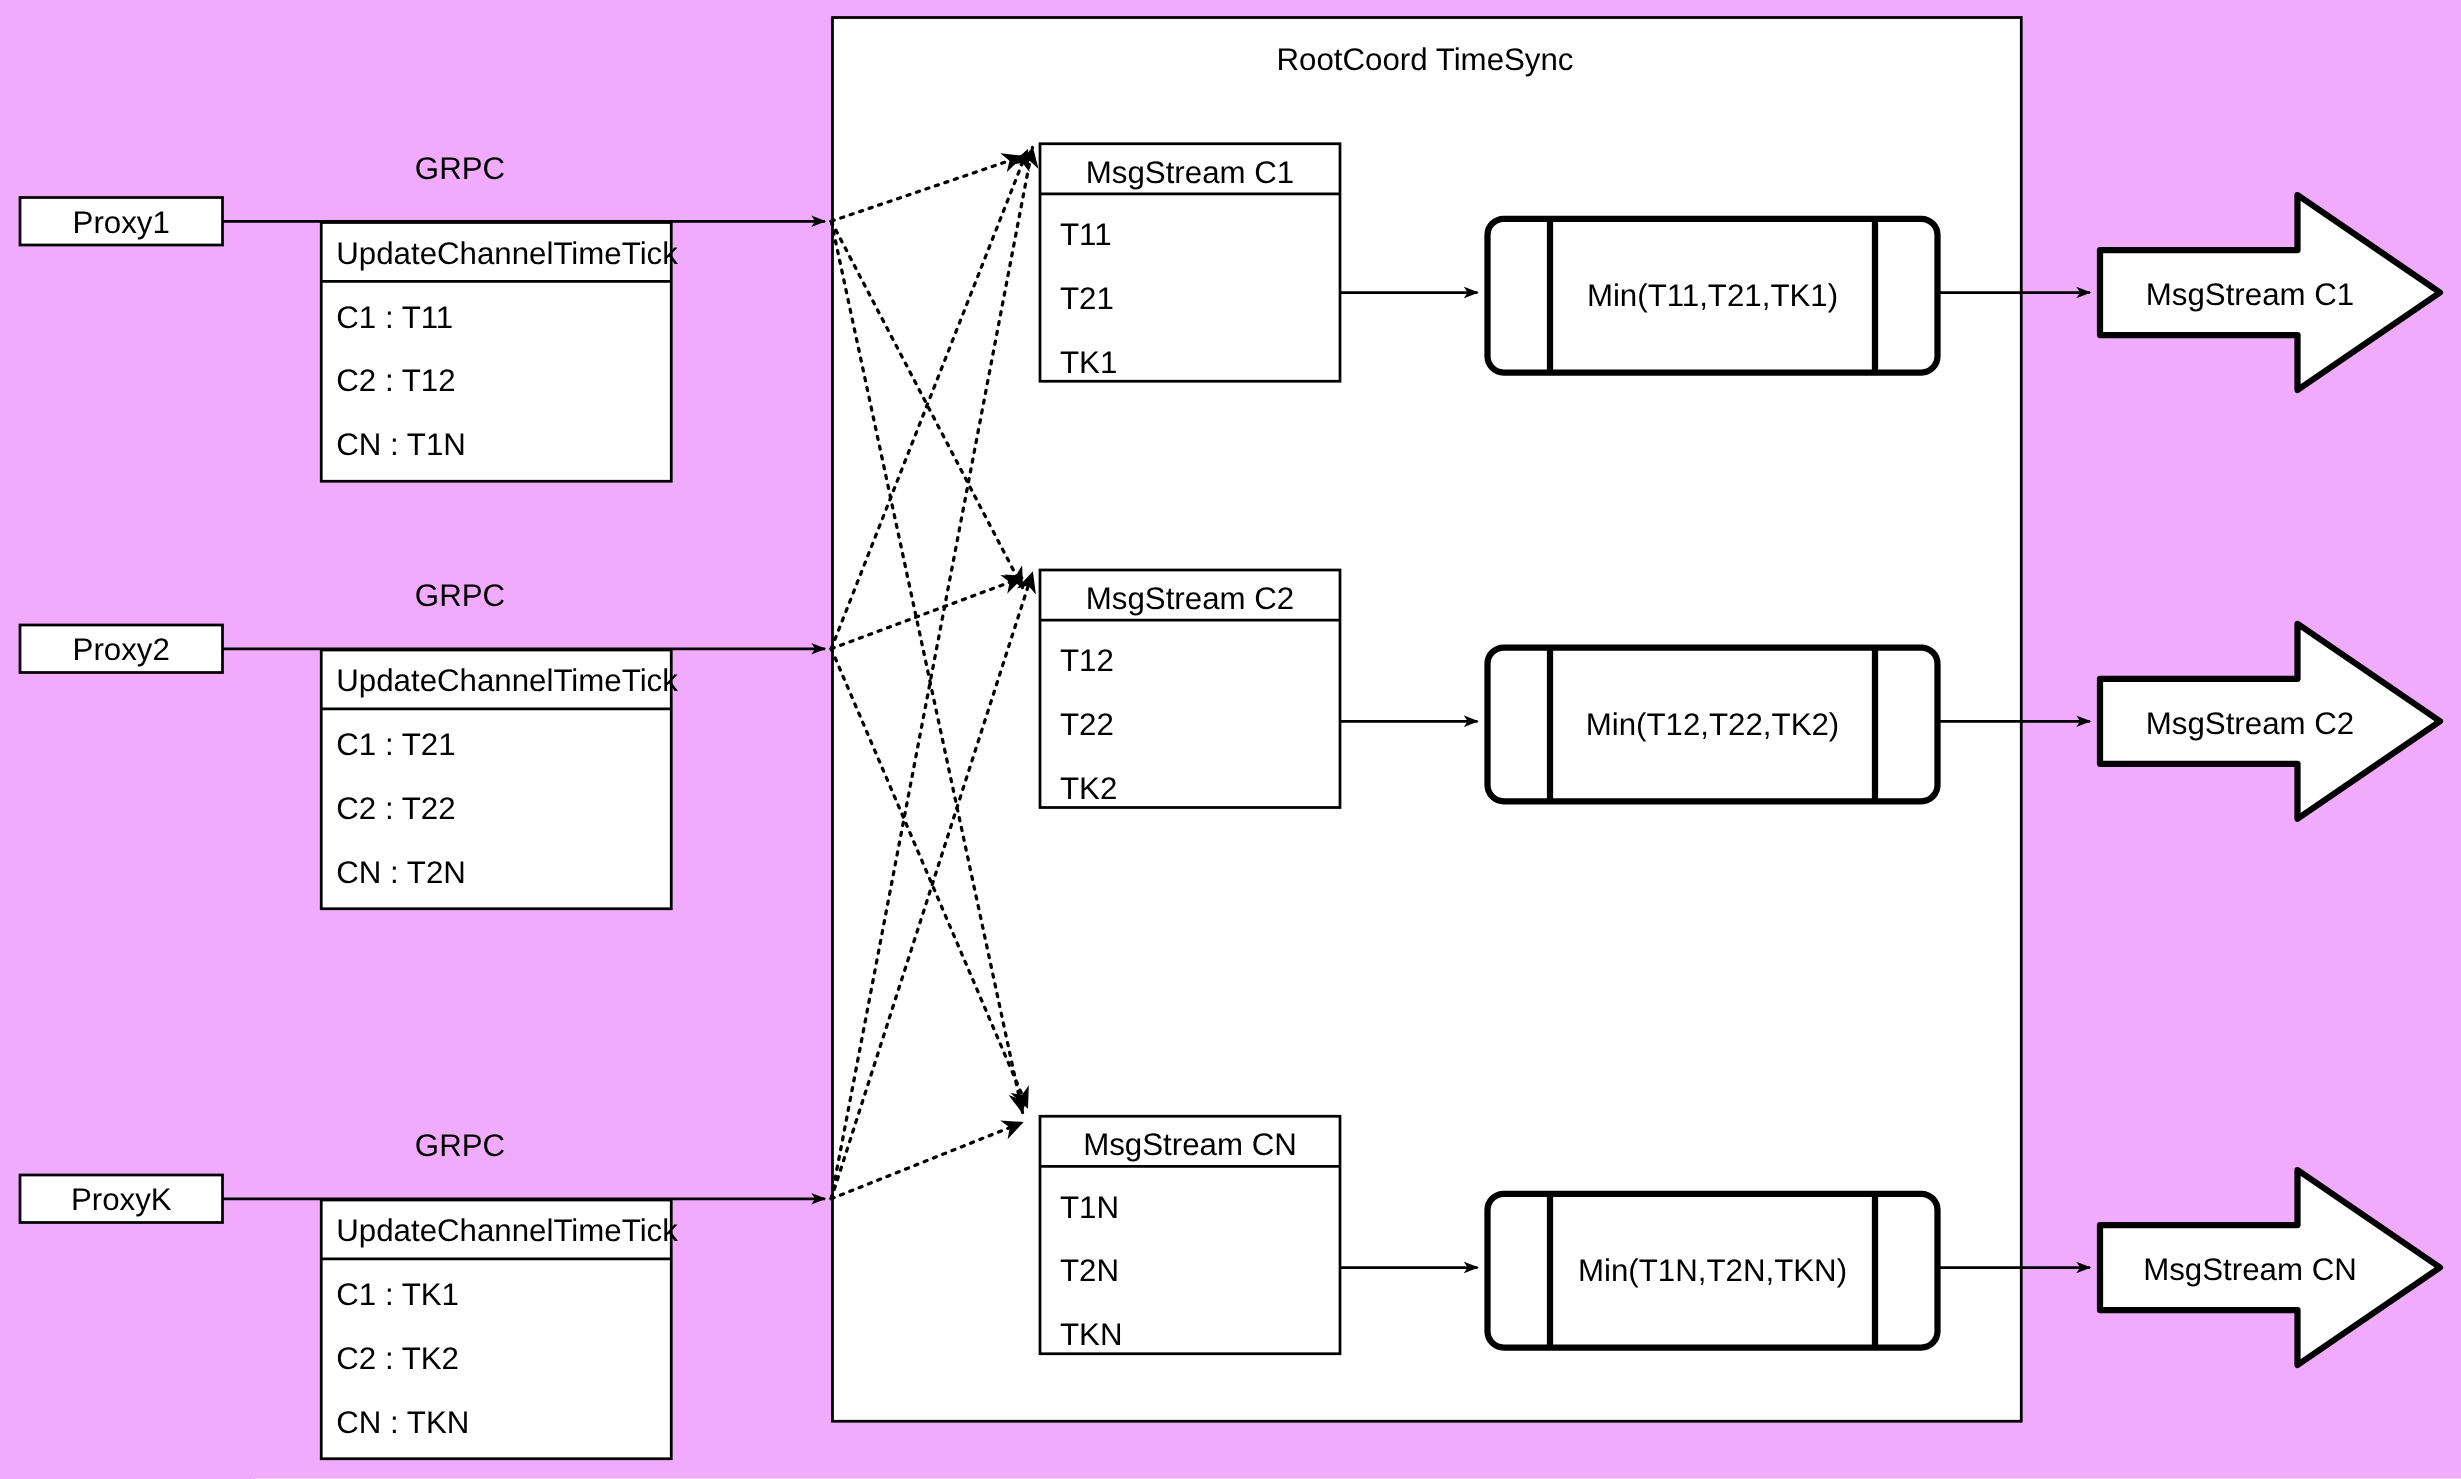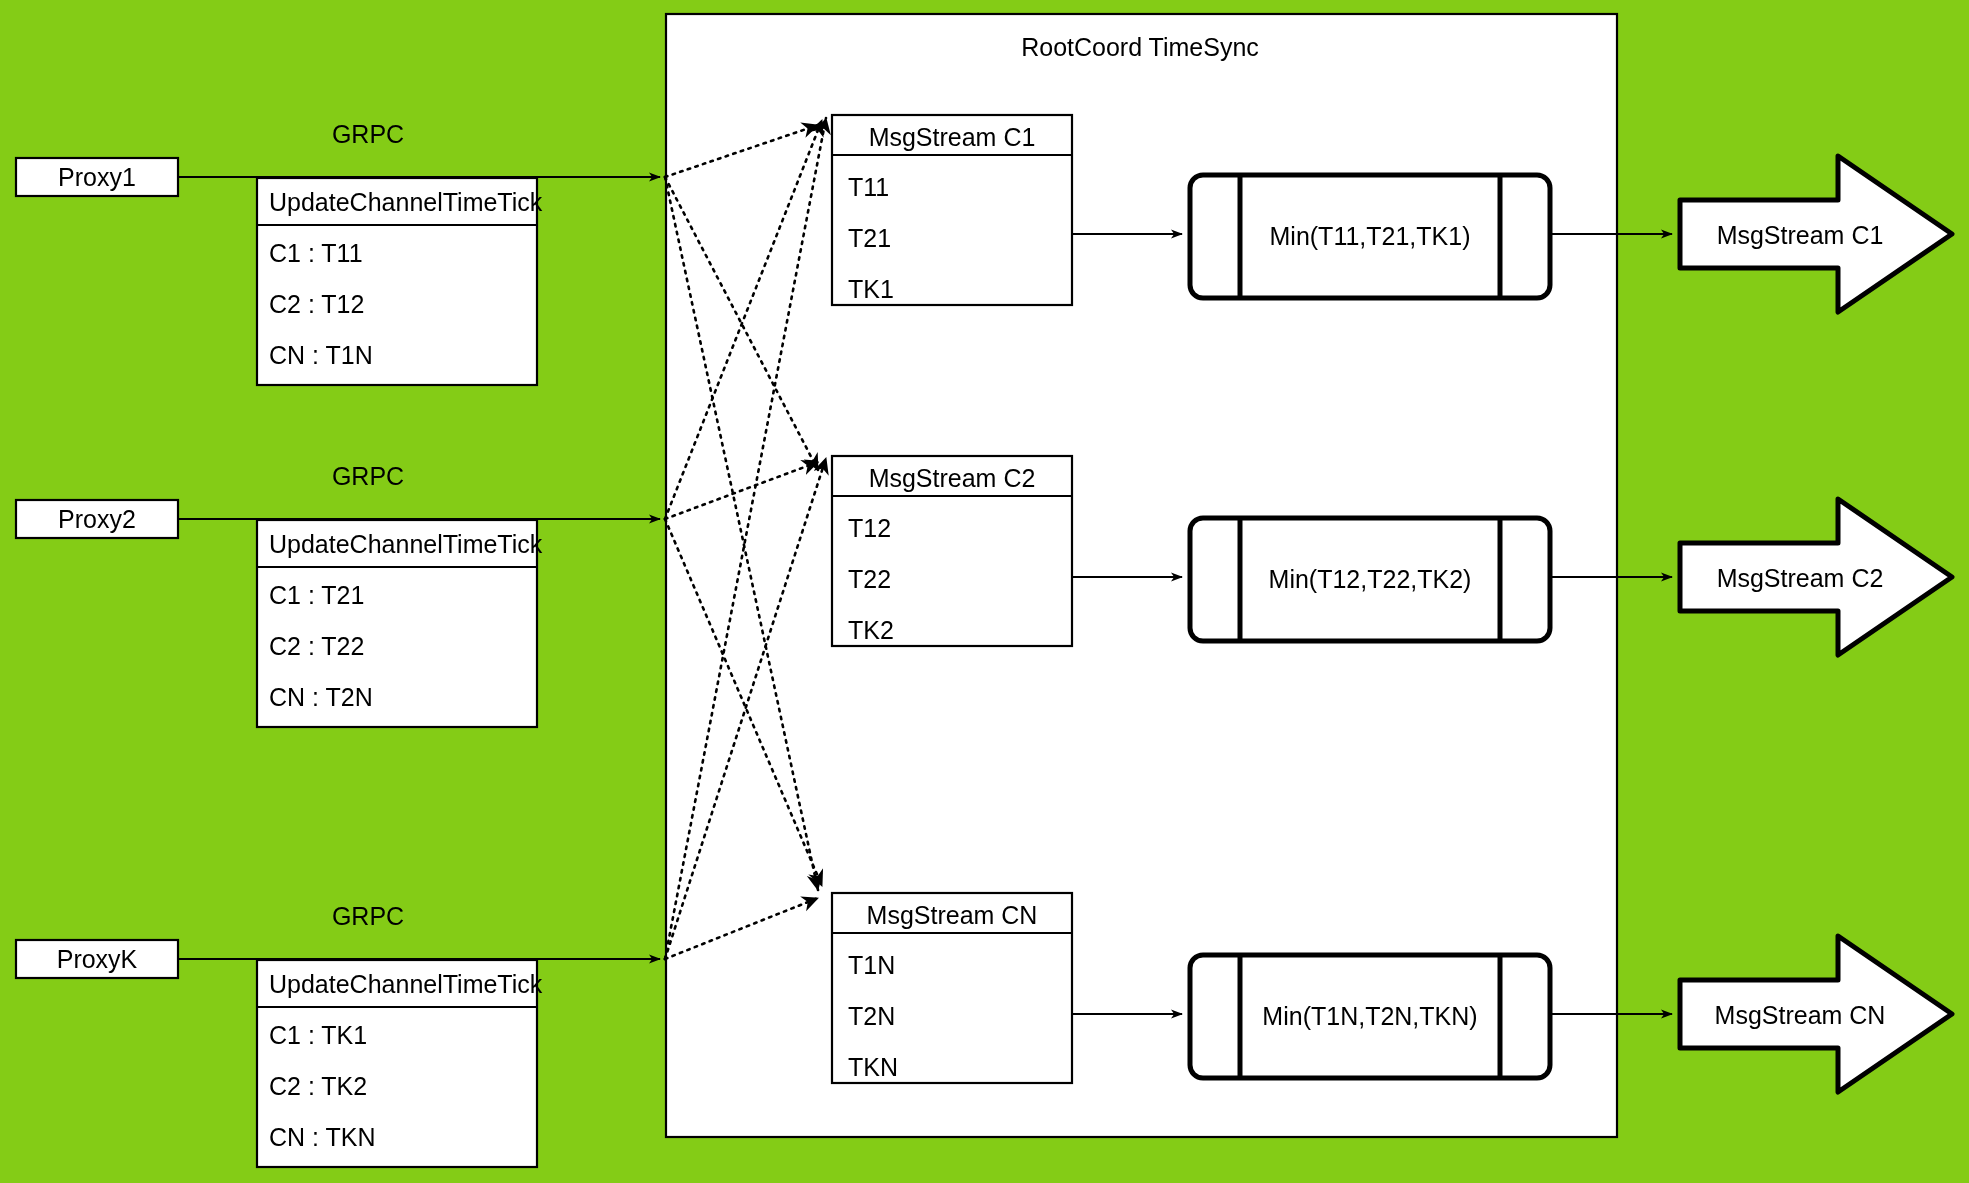--- a/index.html
+++ b/index.html
@@ -4,21 +4,21 @@
 <style>
   html, body {
     margin: 0;
     padding: 0;
     background: #ffffff;
   }
   #stage {
     position: relative;
     width: 1969px;
     height: 1183px;
-    background: #84cc16;
+    background: #f0abfc;
     font-family: "Liberation Sans", sans-serif;
   }
   svg#diagram {
     position: absolute;
     left: 0;
     top: 0;
     width: 1969px;
     height: 1183px;
   }
   .stroke {

